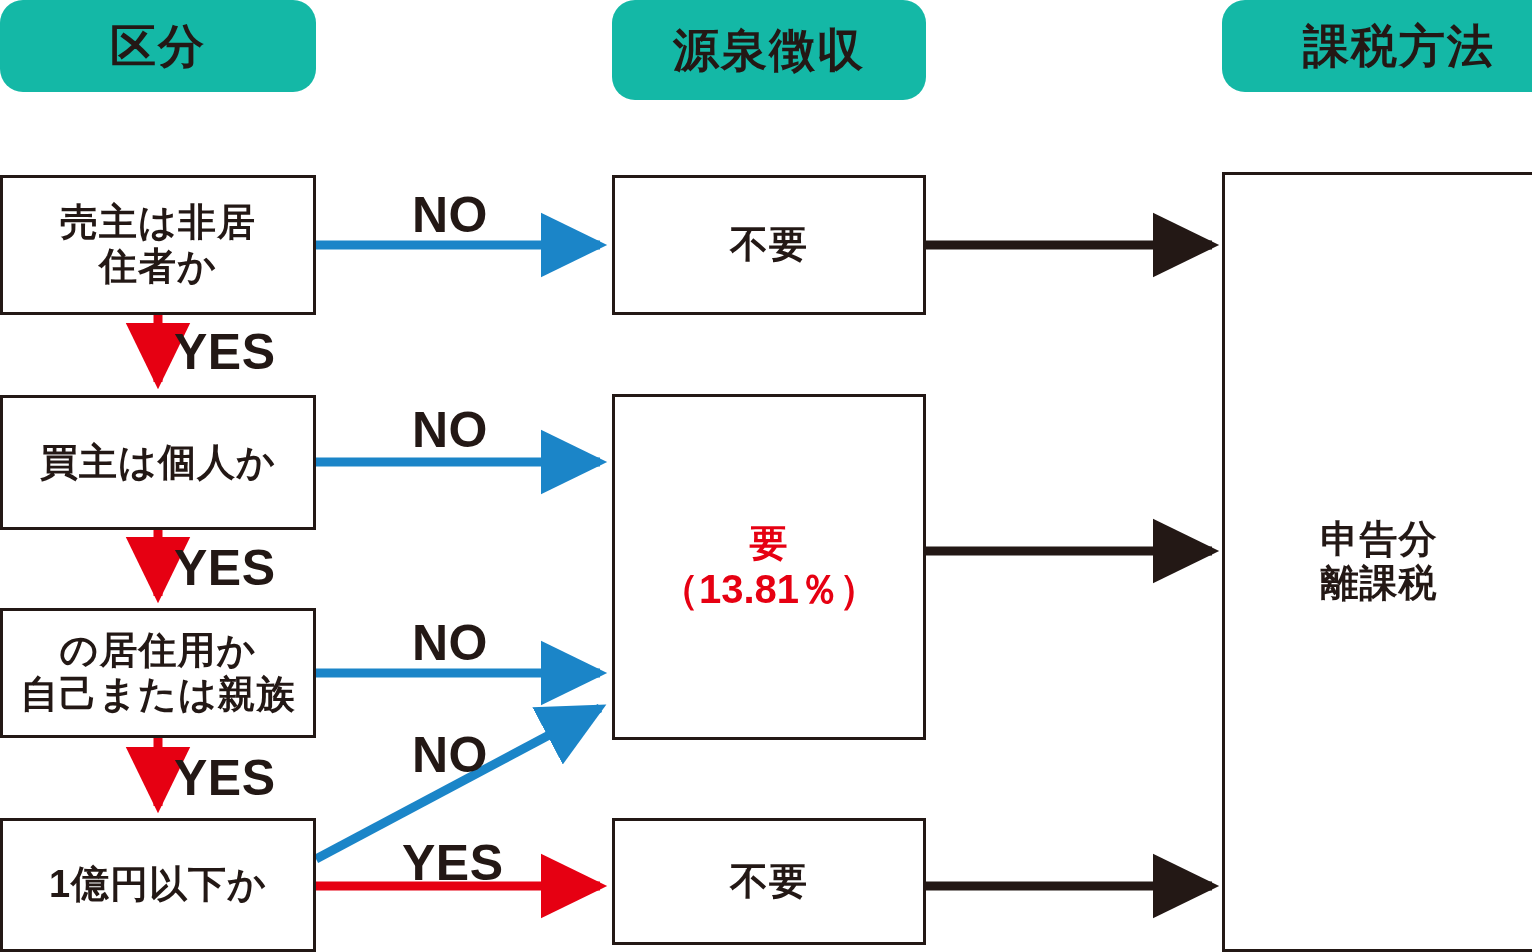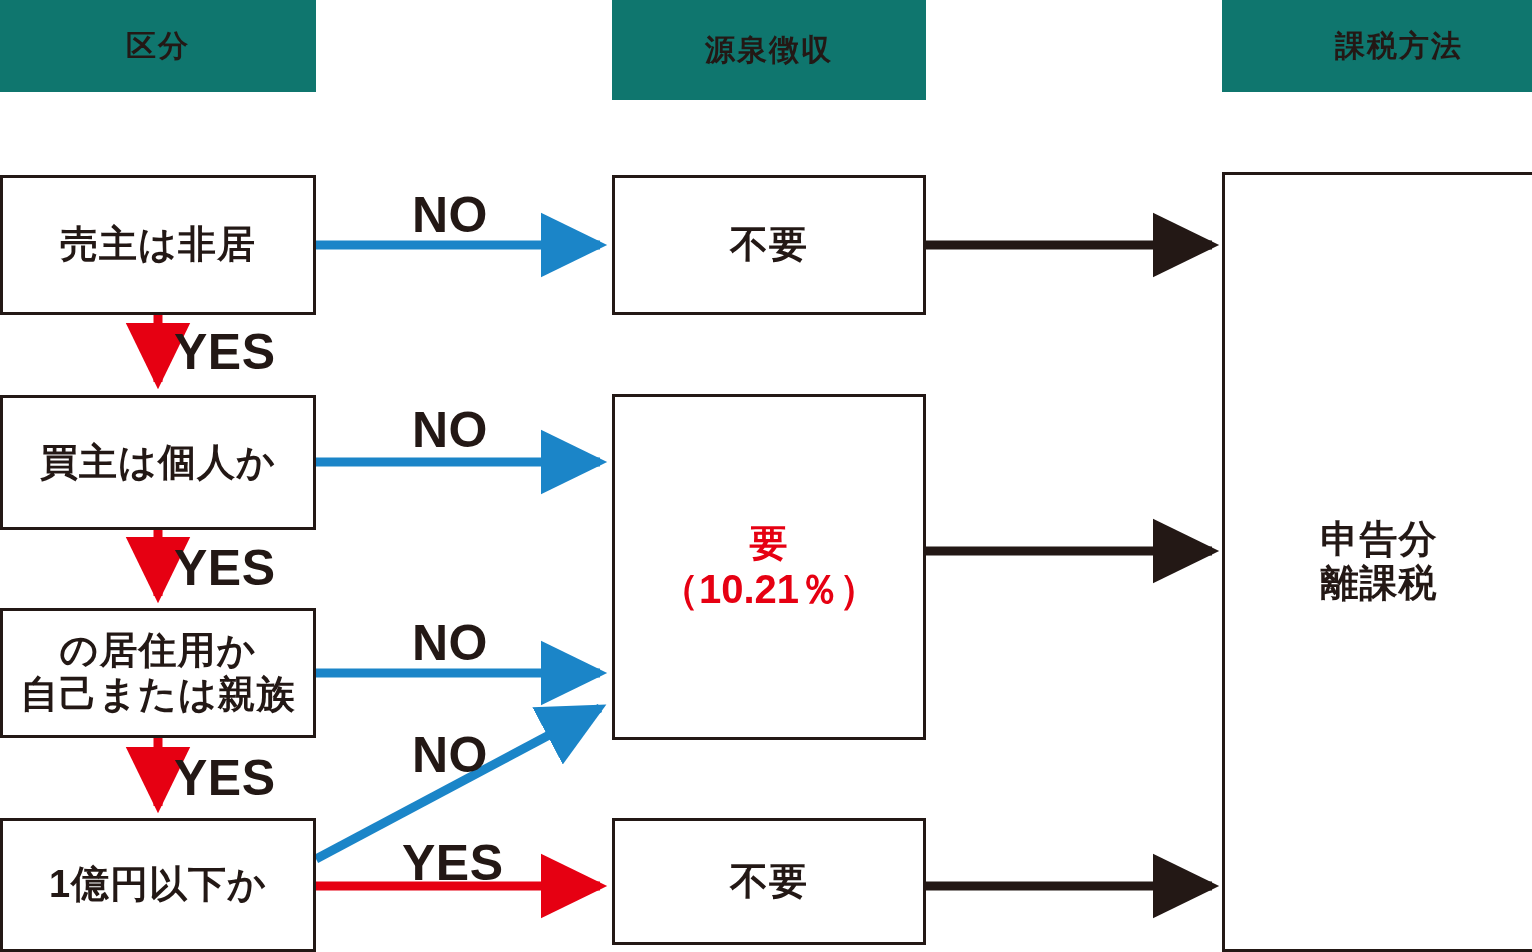--- a/index.html
+++ b/index.html
@@ -13,29 +13,30 @@
     width: 1532px;
     height: 952px;
     background: #ffffff;
     font-family: "Liberation Sans", "DejaVu Sans", sans-serif;
     overflow: hidden;
   }
 
   
   .col-header {
     position: absolute;
-    background: #0f766e;
+    background: #14b8a6;
     color: #231815;
     display: flex;
     align-items: center;
     justify-content: center;
     font-weight: bold;
-    font-size: 30px;
+    font-size: 46px;
     letter-spacing: 2px;
     line-height: 1;
+    border-radius: 23px;
   }
 
   
   .node {
     position: absolute;
     box-sizing: border-box;
     border: 3px solid #231815;
     background: #ffffff;
     display: flex;
     align-items: center;
@@ -120,20 +121,21 @@
     <line x1="316" y1="886" x2="600" y2="886" stroke="#e60012" stroke-width="9" marker-end="url(#ah-red)"></line>
 
     <line x1="925" y1="245" x2="1212" y2="245" stroke="#231815" stroke-width="9" marker-end="url(#ah-dark)"></line>
     <line x1="925" y1="551" x2="1212" y2="551" stroke="#231815" stroke-width="9" marker-end="url(#ah-dark)"></line>
     <line x1="925" y1="886" x2="1212" y2="886" stroke="#231815" stroke-width="9" marker-end="url(#ah-dark)"></line>
   </svg>
 
   <div class="node" style="left:0px; top:175px; width:316px; height:140px;">
     <div>
       <span class="ln">売主は非居</span>
+      <span class="ln">住者か</span>
     </div>
   </div>
 
   <div class="node" style="left:0px; top:395px; width:316px; height:135px;">
     <div>
       <span class="ln">買主は個人か</span>
     </div>
   </div>
 
   <div class="node" style="left:0px; top:608px; width:316px; height:130px;">
@@ -151,21 +153,21 @@
 
   <div class="node" style="left:612px; top:175px; width:314px; height:140px;">
     <div>
       <span class="ln">不要</span>
     </div>
   </div>
 
   <div class="node accent" style="left:612px; top:394px; width:314px; height:346px;">
     <div>
       <span class="ln">要</span>
-      <span class="ln pct">（10.21％）</span>
+      <span class="ln pct">（13.81％）</span>
     </div>
   </div>
 
   <div class="node" style="left:612px; top:818px; width:314px; height:127px;">
     <div>
       <span class="ln">不要</span>
     </div>
   </div>
 
   <div class="node" style="left:1222px; top:172px; width:314px; height:780px;">

